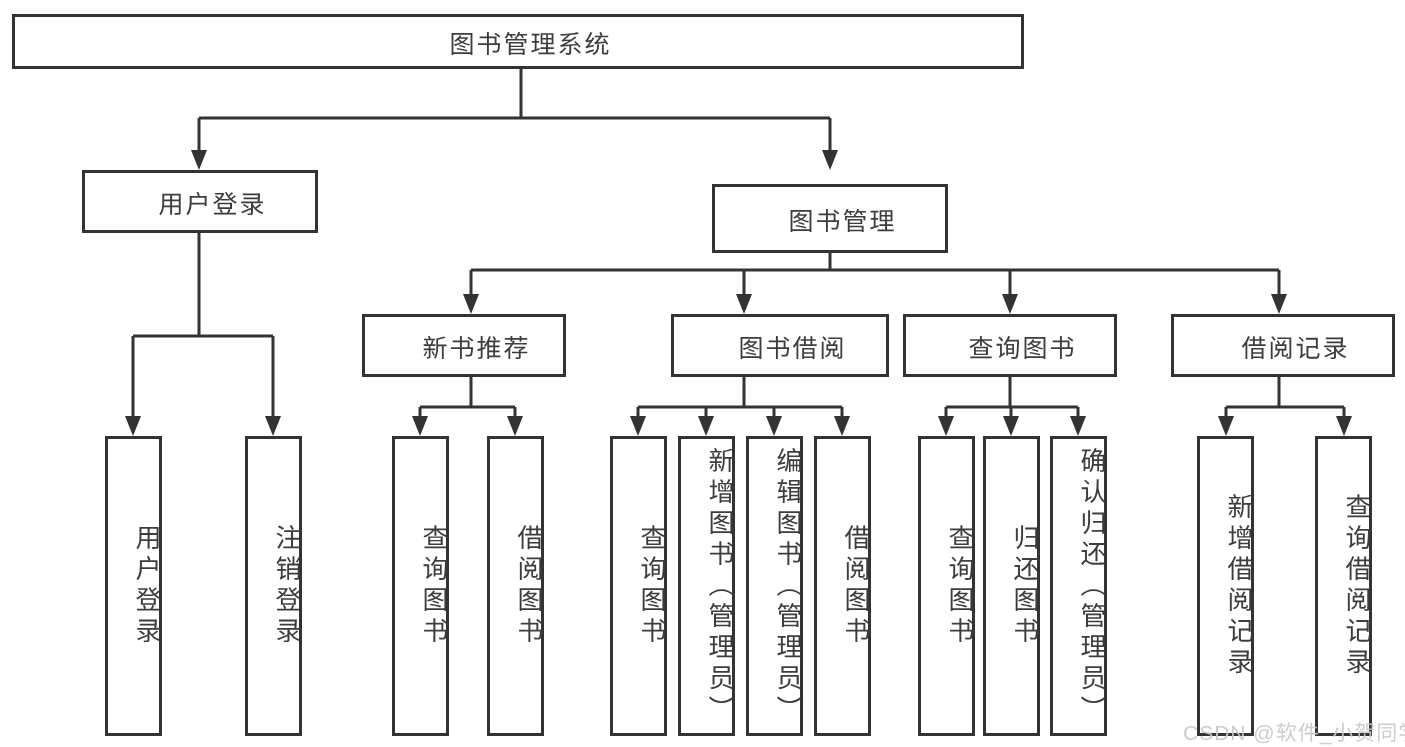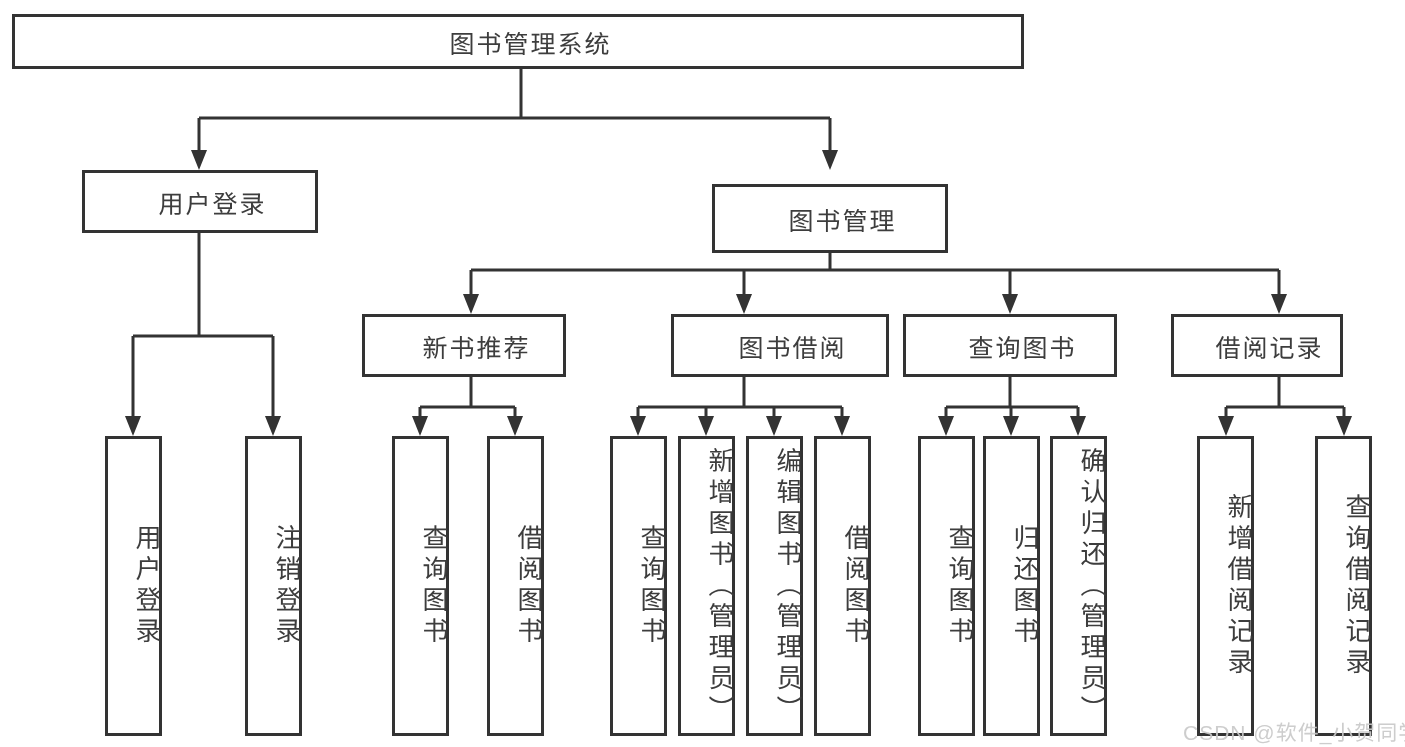--- a/index.html
+++ b/index.html
@@ -130,21 +130,21 @@
 
   <div class="box" style="left:362px;top:314px;width:204px;height:63px">
     <span class="hlabel">新书推荐</span>
   </div>
   <div class="box" style="left:671px;top:314px;width:218px;height:63px">
     <span class="hlabel">图书借阅</span>
   </div>
   <div class="box" style="left:903px;top:314px;width:214px;height:63px">
     <span class="hlabel">查询图书</span>
   </div>
-  <div class="box" style="left:1171px;top:314px;width:172px;height:63px">
+  <div class="box" style="left:1171px;top:314px;width:224px;height:63px">
     <span class="hlabel">借阅记录</span>
   </div>
 
   <div class="box vbox" style="left:105px;top:436px">
     <span class="vlabel">用户登录</span>
   </div>
   <div class="box vbox" style="left:245px;top:436px">
     <span class="vlabel">注销登录</span>
   </div>
 

